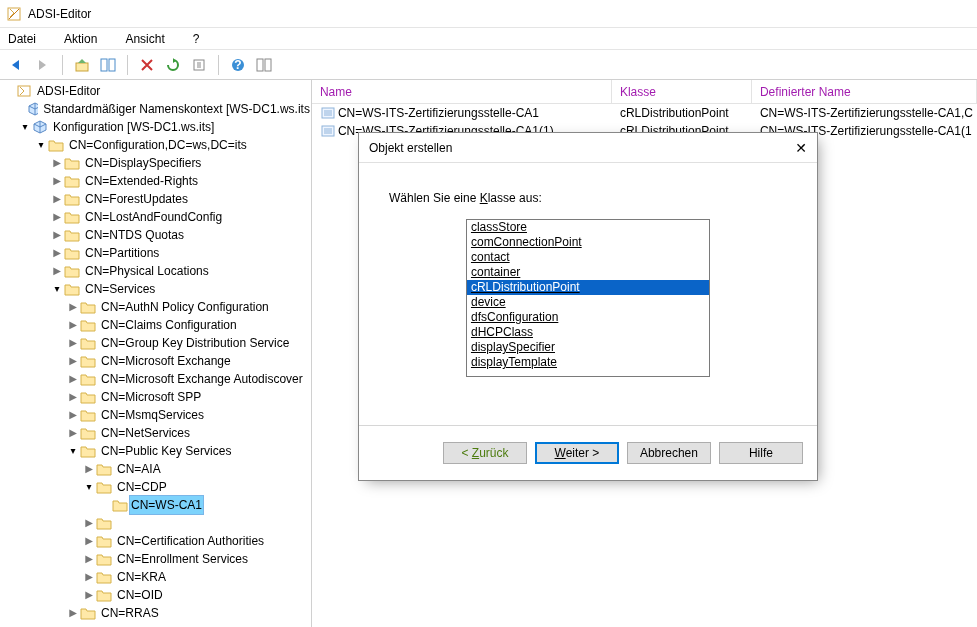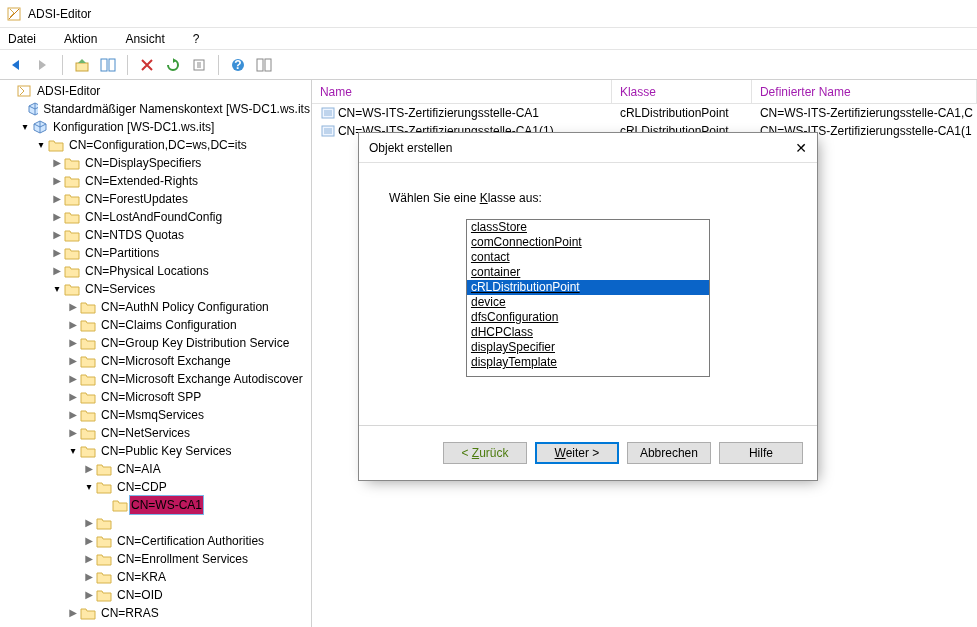--- a/index.html
+++ b/index.html
@@ -16,21 +16,21 @@
   .list-pane { flex:1; position:relative; }
   .list-header { display:flex; border-bottom:1px solid #e3e3e3; height:24px; align-items:center;}
   .list-header .col { padding:0 8px; border-right:1px solid #e3e3e3; height:100%; display:flex; align-items:center; color:#a21caf;}
   .list-rows .row { display:flex; height:18px; align-items:center; padding-left:4px;}
   .list-rows .row .cell { padding:0 4px; white-space:nowrap; overflow:hidden;}
   .tree { line-height:18px; white-space:nowrap; }
   .tree .node { display:flex; align-items:center; height:18px; }
   .tree .arrow { width:14px; text-align:center; color:#777; font-size:10px;}
   .tree .arrow.exp { color:#000; }
   .tree .folder { width:16px; height:14px; margin-right:4px; }
-  .tree .sel { background:#be185d; border:1px solid #7ab6e8; padding:0 2px; margin-left:-3px;}
+  .tree .sel { background:#7dd3fc; border:1px solid #7ab6e8; padding:0 2px; margin-left:-3px;}
   .tree .lbl { padding:0 1px;}
   .indent-0 { padding-left: 2px; }
   .indent-1 { padding-left: 18px; }
   .indent-2 { padding-left: 34px; }
   .indent-3 { padding-left: 50px; }
   .indent-4 { padding-left: 66px; }
   .indent-5 { padding-left: 82px; }
   .indent-6 { padding-left: 98px; }
   .dialog { position:absolute; left:46px; top:52px; width:460px; background:#fff; border:1px solid #888;
             box-shadow: 4px 4px 14px -4px rgba(0,0,0,.4); }

